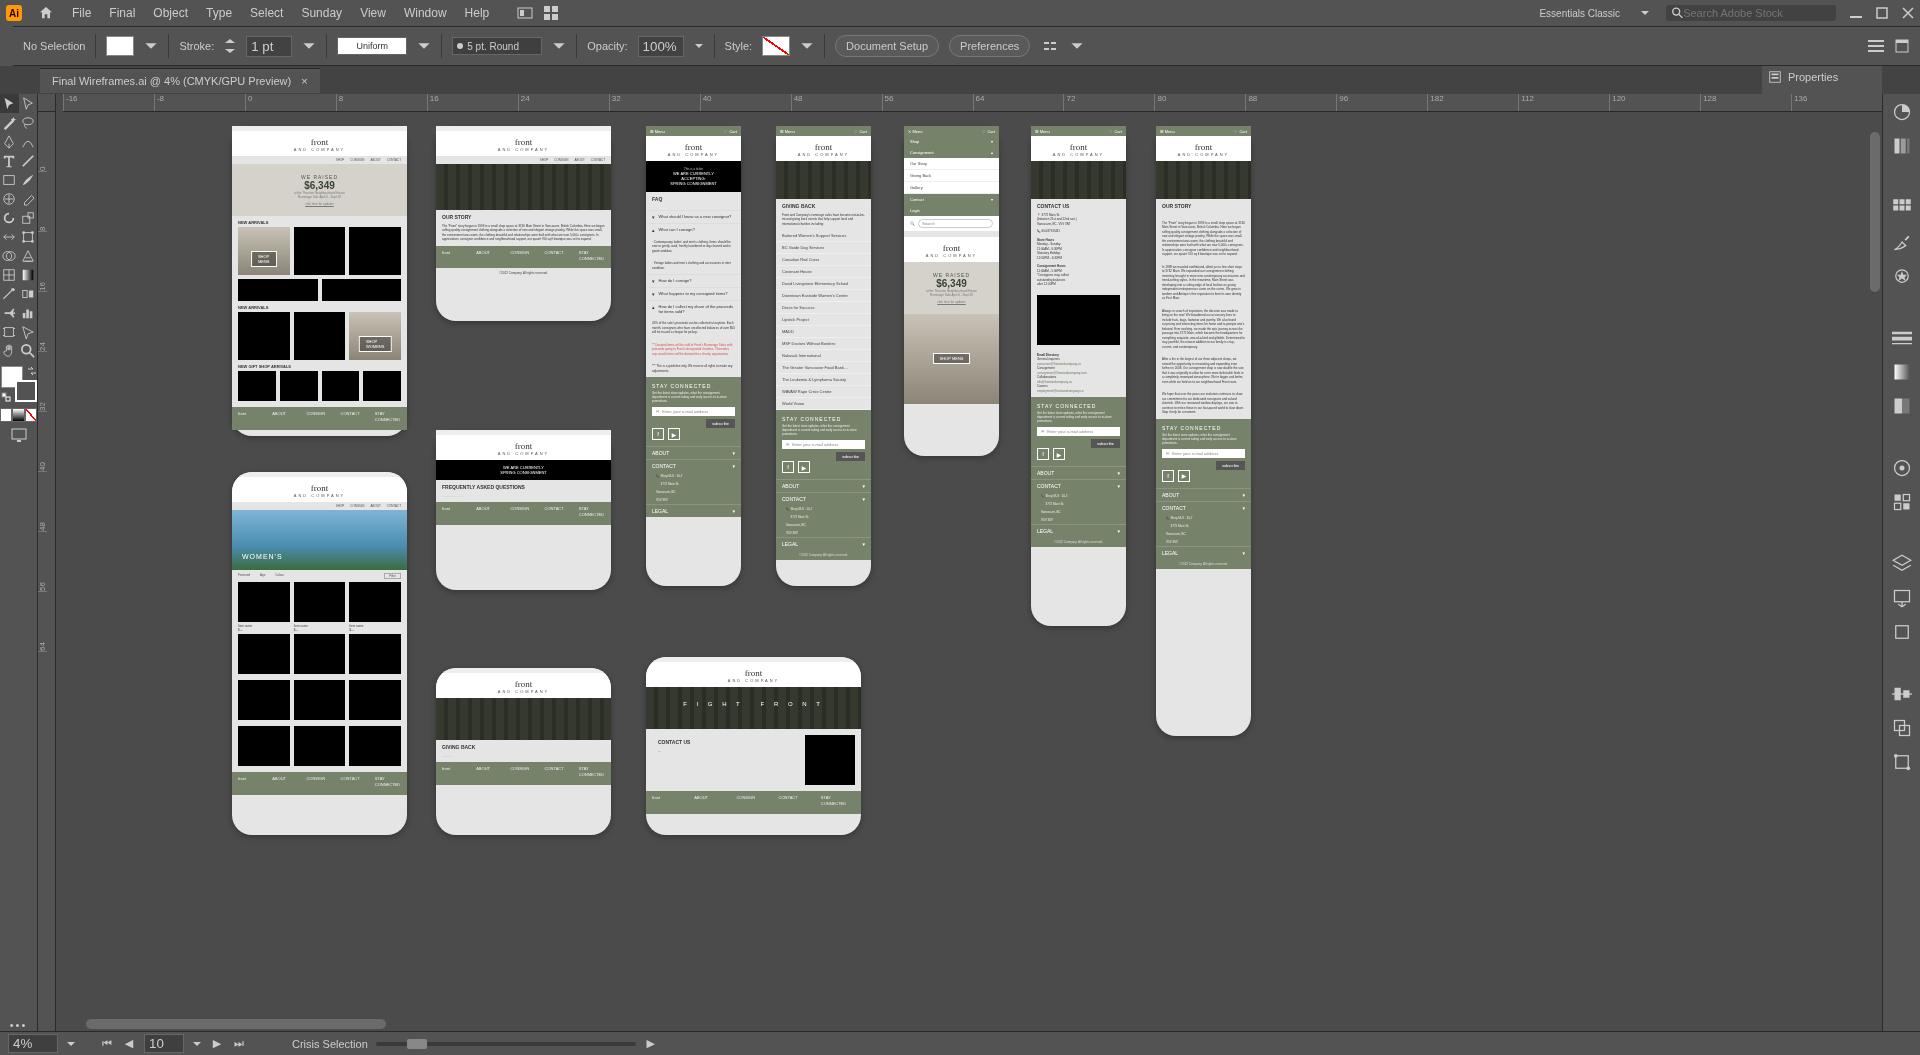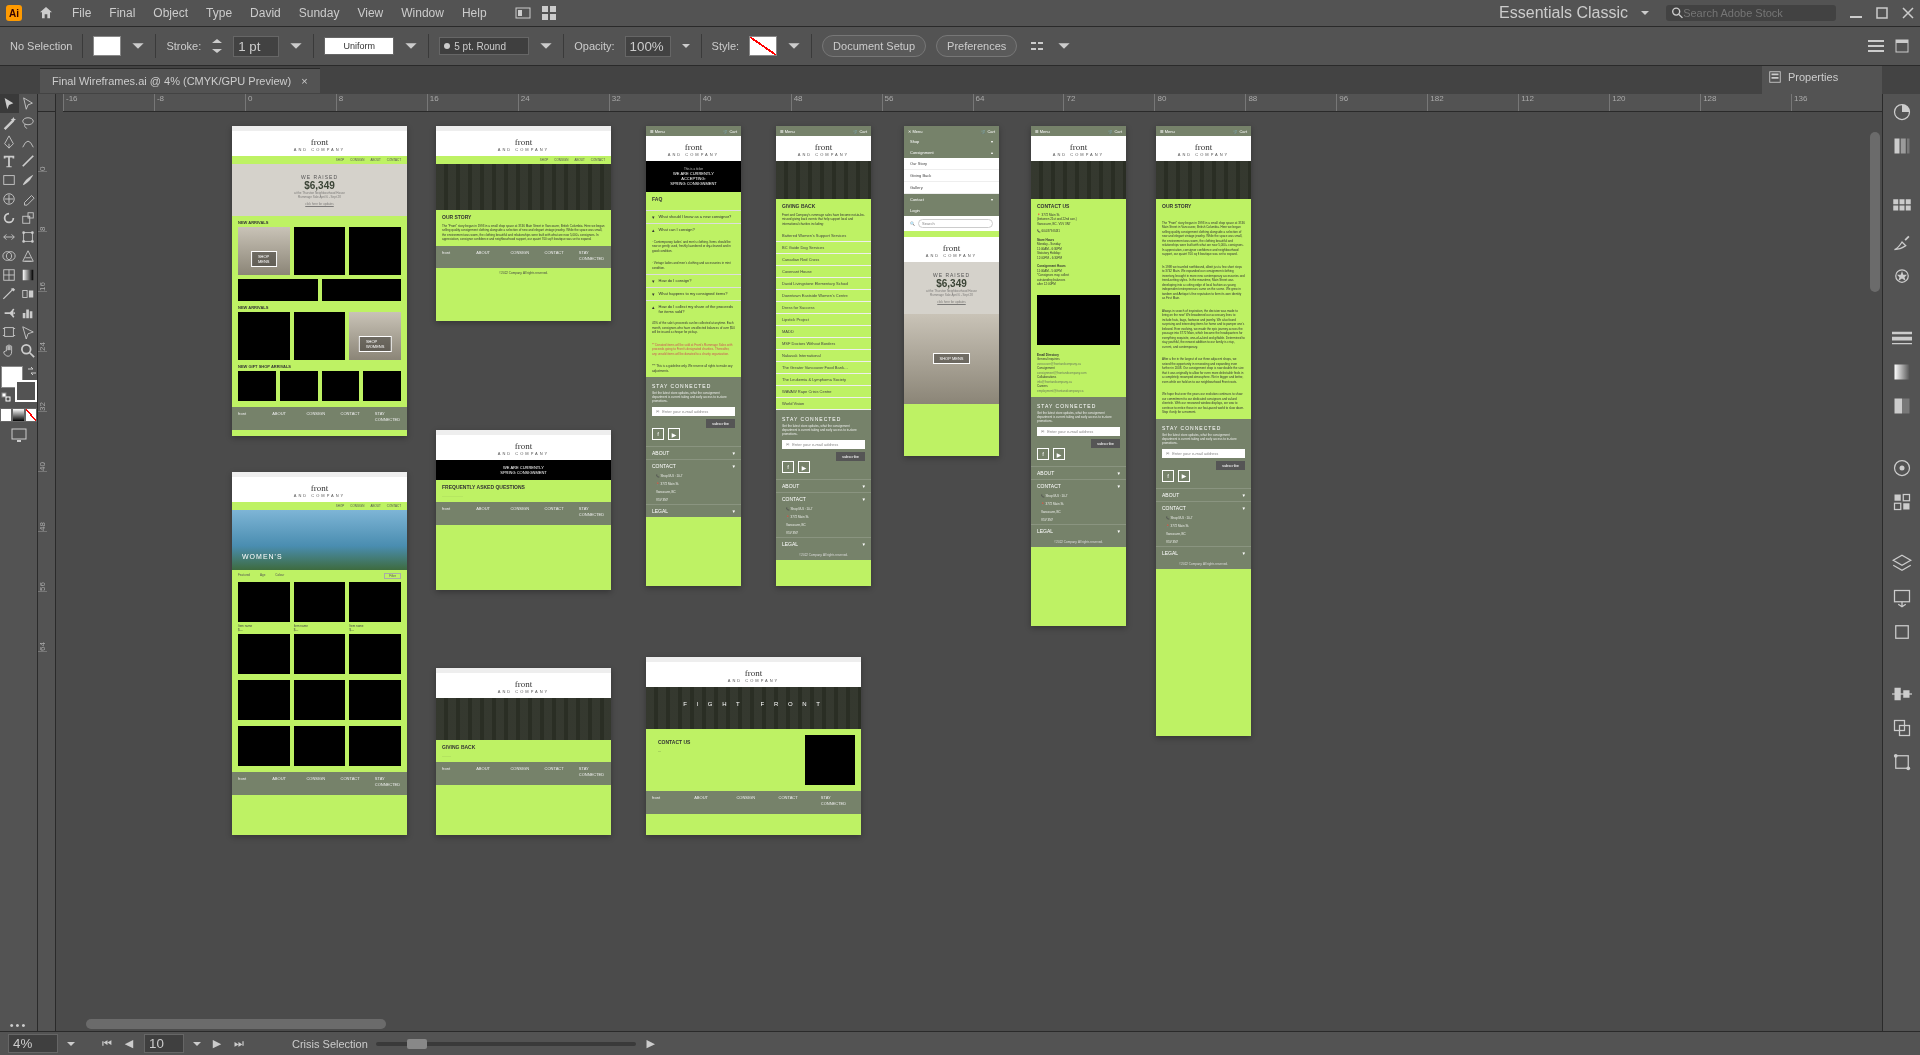--- a/index.html
+++ b/index.html
@@ -6,28 +6,28 @@
 body { background: #535353; width: 1920px; height: 1055px; overflow: hidden; position: relative; color: #ccc; font-size: 11px; }
 
 
 .menubar { height: 26px; background: #535353; display: flex; align-items: center; padding: 0 6px; gap: 2px; }
 .menubar .app-icon { width: 16px; height: 16px; background: #ff9a00; border-radius: 3px; display: flex; align-items: center; justify-content: center; color: #330000; font-weight: bold; font-size: 10px; margin-right: 6px; }
 .menubar .home-icon { width: 16px; height: 16px; margin: 0 8px; color: #ccc; }
 .menubar .menu-item { padding: 4px 8px; font-size: 12px; cursor: pointer; }
 .menubar .right-icons { margin-left: 18px; display: flex; gap: 10px; }
 .menubar .ric { width: 16px; height: 16px; display:flex; align-items:center; justify-content:center; }
 .menubar .spacer { flex: 1; }
-.menubar .workspace { display: flex; align-items: center; gap: 12px; padding: 0 8px; font-size: 16px; }
+.menubar .workspace { display: flex; align-items: center; gap: 20px; padding: 0 8px; font-size: 10px; }
 .menubar .search-wrap { display: flex; align-items: center; background: #424242; padding: 2px 6px; border-radius: 3px; width: 170px; margin-left: 6px; }
 .menubar .search-wrap input { background: transparent; border: none; outline: none; color: #ccc; font-size: 11px; width: 100%; }
 .menubar .win-ctrl { display: flex; gap: 14px; margin-left: 12px; }
 .menubar .wc { width: 12px; height: 12px; }
 
 
-.controlbar { height: 40px; background: #535353; border-top: 1px solid #2a2a2a; border-bottom: 1px solid #2a2a2a; display: flex; align-items: center; padding: 0 10px; gap: 10px; font-size: 11px; }
+.controlbar { height: 40px; background: #535353; border-top: 1px solid #2a2a2a; border-bottom: 1px solid #2a2a2a; display: flex; align-items: center; padding: 0 10px; gap: 10px; font-size: 11px; margin-left: 13px; }
 .controlbar .lbl { color: #ccc; }
 .controlbar .swatch { width: 28px; height: 20px; background: #fff; border: 1px solid #888; }
 .controlbar .swatch.none { position: relative; }
 .controlbar .swatch.none::after { content:""; position:absolute; top:0; left:0; right:0; bottom:0; background: linear-gradient(to top right, transparent 47%, red 47%, red 53%, transparent 53%); }
 .controlbar .dd { width: 14px; height: 14px; }
 .controlbar .input { background: #424242; border: 1px solid #666; padding: 2px 4px; width: 46px; color: #ccc; }
 .controlbar .btn { background: #5a5a5a; border: 1px solid #777; padding: 4px 10px; border-radius: 12px; cursor: pointer; }
 .controlbar .divider { width:1px; height:24px; background:#3a3a3a; }
 
 
@@ -67,21 +67,21 @@
 
 .canvas-wrap{ position:absolute; left:38px; right:38px; top:94px; bottom:24px; background:#4b4b4b; overflow:hidden;}
 .ruler-h{ position:absolute; top:0; left:18px; right:0; height:18px; background:#535353; border-bottom:1px solid #2a2a2a; display:flex;margin-left:7px;}
 .ruler-v{ position:absolute; top:18px; left:0; bottom:0; width:18px; background:#535353; border-right:1px solid #2a2a2a;}
 .ruler-corner{ position:absolute; top:0; left:0; width:18px; height:18px; background:#535353; border-right:1px solid #2a2a2a; border-bottom:1px solid #2a2a2a;}
 .ruler-h .tick{ flex:1; border-left:1px solid #777; font-size:8px; color:#aaa; padding-left:2px; position:relative;}
 .ruler-v .tickv{ height:60px; border-top:1px solid #777; font-size:8px; color:#aaa; writing-mode:vertical-rl; transform:rotate(180deg); padding-bottom:2px;}
 .canvas{ position:absolute; top:18px; left:18px; right:0; bottom:0; background:#4b4b4b; overflow:hidden;}
 
 
-.ab{ position:absolute; background:#bef264; box-shadow:0 2px 6px rgba(0,0,0,.3);}
+.ab{ position:absolute; background:#e5e5e5; box-shadow:0 2px 6px rgba(0,0,0,.3);border-radius:20px;}
 .ab .mock-header{ background:#fff; text-align:center; padding:6px 0 4px; }
 .ab .mock-header .logo-top{ font-family:Georgia,serif; font-size:9px; color:#333;}
 .ab .mock-header .logo-sub{ font-size:4px; letter-spacing:2px; color:#555;}
 .ab .olive{ background:#76826a; }
 .ab .mobile-top{ background:#76826a; height:10px; display:flex; justify-content:space-between; align-items:center; padding:0 4px; font-size:4px; color:#fff;}
 .ab .black-card{ background:#000; }
 .ab .footer{ background:#76826a; display:flex; padding:4px 6px; gap:8px;}
 .ab .fcol{ flex:1; font-size:3px; color:#eee; line-height:1.6;}
 .ab .fcol .fh{ font-size:4px; margin-bottom:2px;}
 .ab .store-hero{ background:#2a2e24; position:relative;}
@@ -143,21 +143,21 @@
   <div class="app-icon">Ai</div>
   <div class="home-icon">
     <svg viewBox="0 0 24 24">
         <path d="M12 3l9 8h-3v9h-4v-6h-4v6H6v-9H3z"></path>
       </svg>
   </div>
   <div class="menu-item">File</div>
   <div class="menu-item">Final</div>
   <div class="menu-item">Object</div>
   <div class="menu-item">Type</div>
-  <div class="menu-item">David</div>
+  <div class="menu-item">Select</div>
   <div class="menu-item">Sunday</div>
   <div class="menu-item">View</div>
   <div class="menu-item">Window</div>
   <div class="menu-item">Help</div>
   <div class="right-icons">
     <div class="ric">
         <svg viewBox="0 0 16 16">
           <rect x="1" y="3" width="14" height="10" stroke="#ccc" fill="none"></rect>
           <rect x="3" y="5" width="4" height="6" fill="#ccc"></rect>
         </svg>

